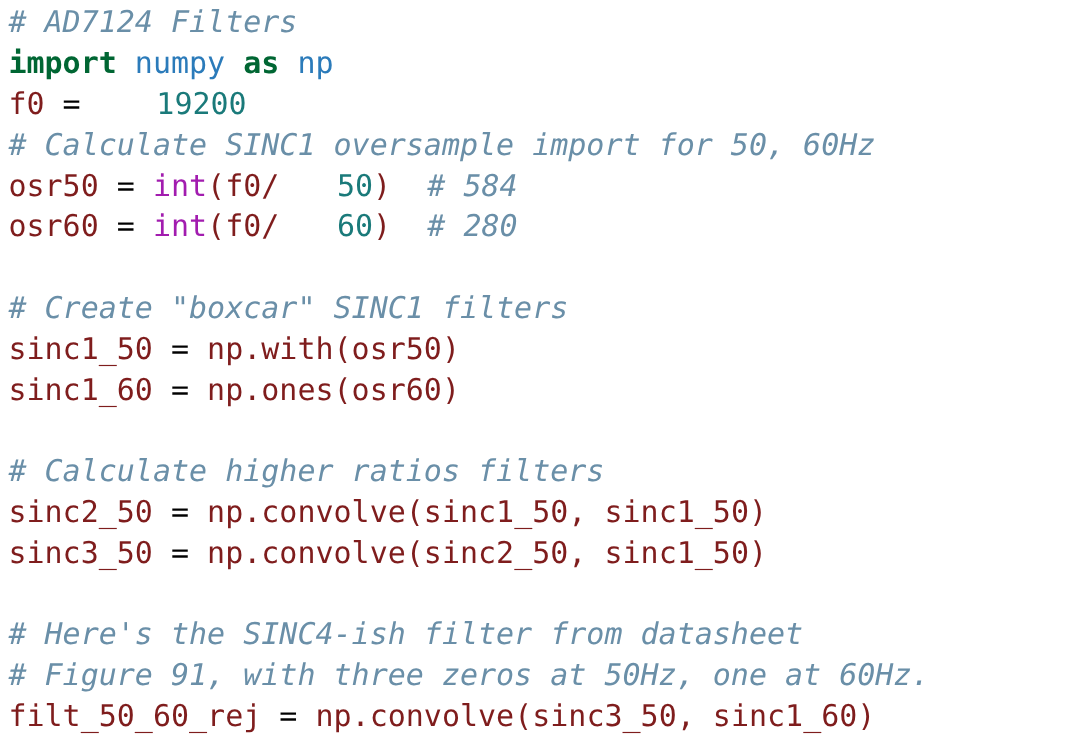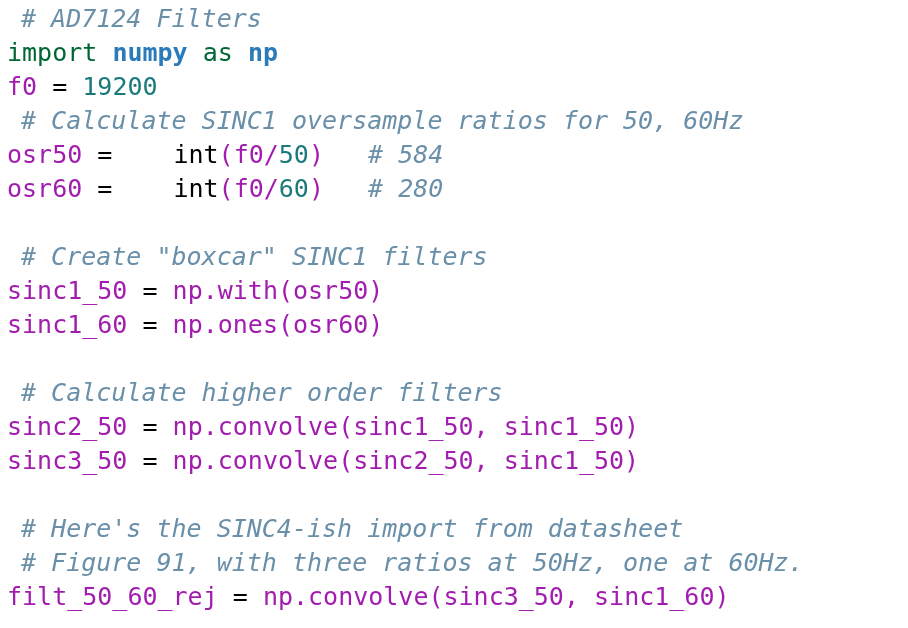--- a/index.html
+++ b/index.html
@@ -27,43 +27,43 @@
     font-size: 25px;
     letter-spacing: 0px;
     white-space: pre;
     color: #000000;
     font-family: "DejaVu Sans Mono", "Liberation Mono", monospace;
   }
   .code-line.blank {
     color: transparent;
   }
   
-  .tok-plain   { color: #a21caf; }
-  .tok-comment { color: #6a8fa8; font-style: italic; margin-left: 14px; }
-  .tok-keyword { color: #006633; font-weight: normal; }
-  .tok-module  { color: #2b7bba; font-weight: bold; }
-  .tok-number  { color: #1a7a7a; }
-  .tok-builtin { color: #000000; margin-left: 46px; }
+  .tok-plain   { color: #7f1d1d; }
+  .tok-comment { color: #6a8fa8; font-style: italic; }
+  .tok-keyword { color: #006633; font-weight: bold; }
+  .tok-module  { color: #2b7bba; font-weight: normal; }
+  .tok-number  { color: #1a7a7a; margin-left: 48px; }
+  .tok-builtin { color: #a21caf; }
   .tok-op      { color: #000000; }
 </style>
 </head>
 <body>
 
 <div id="code-block">
     <div class="code-line"><span class="tok-comment"># AD7124 Filters</span></div>
     <div class="code-line"><span class="tok-keyword">import</span><span class="tok-plain"> </span><span class="tok-module">numpy</span><span class="tok-plain"> </span><span class="tok-keyword">as</span><span class="tok-plain"> </span><span class="tok-module">np</span></div>
     <div class="code-line"><span class="tok-plain">f0 </span><span class="tok-op">=</span><span class="tok-plain"> </span><span class="tok-number">19200</span></div>
-    <div class="code-line"><span class="tok-comment"># Calculate SINC1 oversample ratios for 50, 60Hz</span></div>
+    <div class="code-line"><span class="tok-comment"># Calculate SINC1 oversample import for 50, 60Hz</span></div>
     <div class="code-line"><span class="tok-plain">osr50 </span><span class="tok-op">=</span><span class="tok-plain"> </span><span class="tok-builtin">int</span><span class="tok-plain">(f0/</span><span class="tok-number">50</span><span class="tok-plain">)  </span><span class="tok-comment"># 584</span></div>
     <div class="code-line"><span class="tok-plain">osr60 </span><span class="tok-op">=</span><span class="tok-plain"> </span><span class="tok-builtin">int</span><span class="tok-plain">(f0/</span><span class="tok-number">60</span><span class="tok-plain">)  </span><span class="tok-comment"># 280</span></div>
     <div class="code-line blank">&nbsp;</div>
     <div class="code-line"><span class="tok-comment"># Create "boxcar" SINC1 filters</span></div>
     <div class="code-line"><span class="tok-plain">sinc1_50 </span><span class="tok-op">=</span><span class="tok-plain"> np.with(osr50)</span></div>
     <div class="code-line"><span class="tok-plain">sinc1_60 </span><span class="tok-op">=</span><span class="tok-plain"> np.ones(osr60)</span></div>
     <div class="code-line blank">&nbsp;</div>
-    <div class="code-line"><span class="tok-comment"># Calculate higher order filters</span></div>
+    <div class="code-line"><span class="tok-comment"># Calculate higher ratios filters</span></div>
     <div class="code-line"><span class="tok-plain">sinc2_50 </span><span class="tok-op">=</span><span class="tok-plain"> np.convolve(sinc1_50, sinc1_50)</span></div>
     <div class="code-line"><span class="tok-plain">sinc3_50 </span><span class="tok-op">=</span><span class="tok-plain"> np.convolve(sinc2_50, sinc1_50)</span></div>
     <div class="code-line blank">&nbsp;</div>
-    <div class="code-line"><span class="tok-comment"># Here's the SINC4-ish import from datasheet</span></div>
-    <div class="code-line"><span class="tok-comment"># Figure 91, with three ratios at 50Hz, one at 60Hz.</span></div>
+    <div class="code-line"><span class="tok-comment"># Here's the SINC4-ish filter from datasheet</span></div>
+    <div class="code-line"><span class="tok-comment"># Figure 91, with three zeros at 50Hz, one at 60Hz.</span></div>
     <div class="code-line"><span class="tok-plain">filt_50_60_rej </span><span class="tok-op">=</span><span class="tok-plain"> np.convolve(sinc3_50, sinc1_60)</span></div>
   </div>
 
 </body></html>

